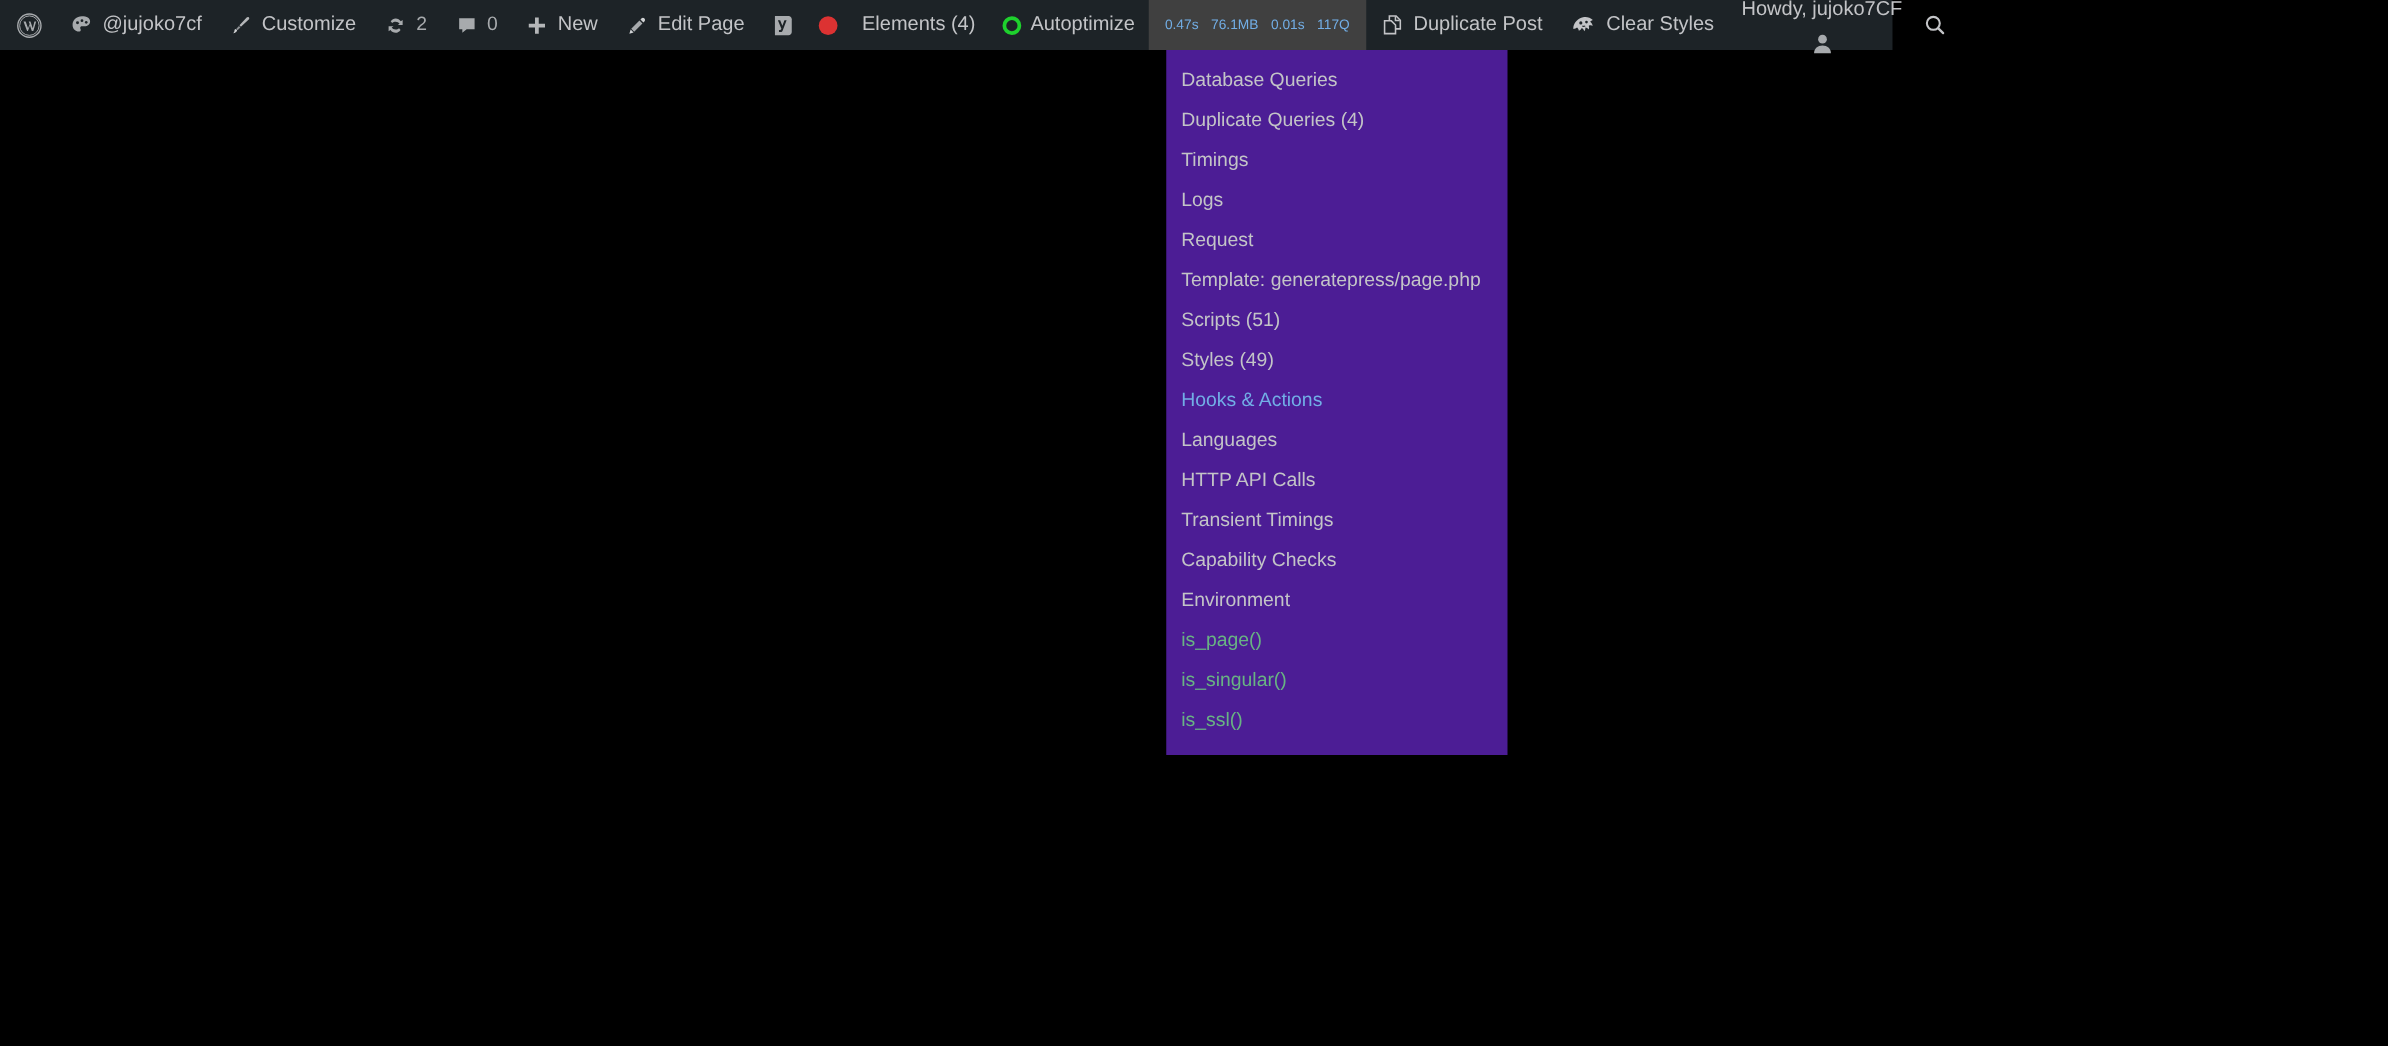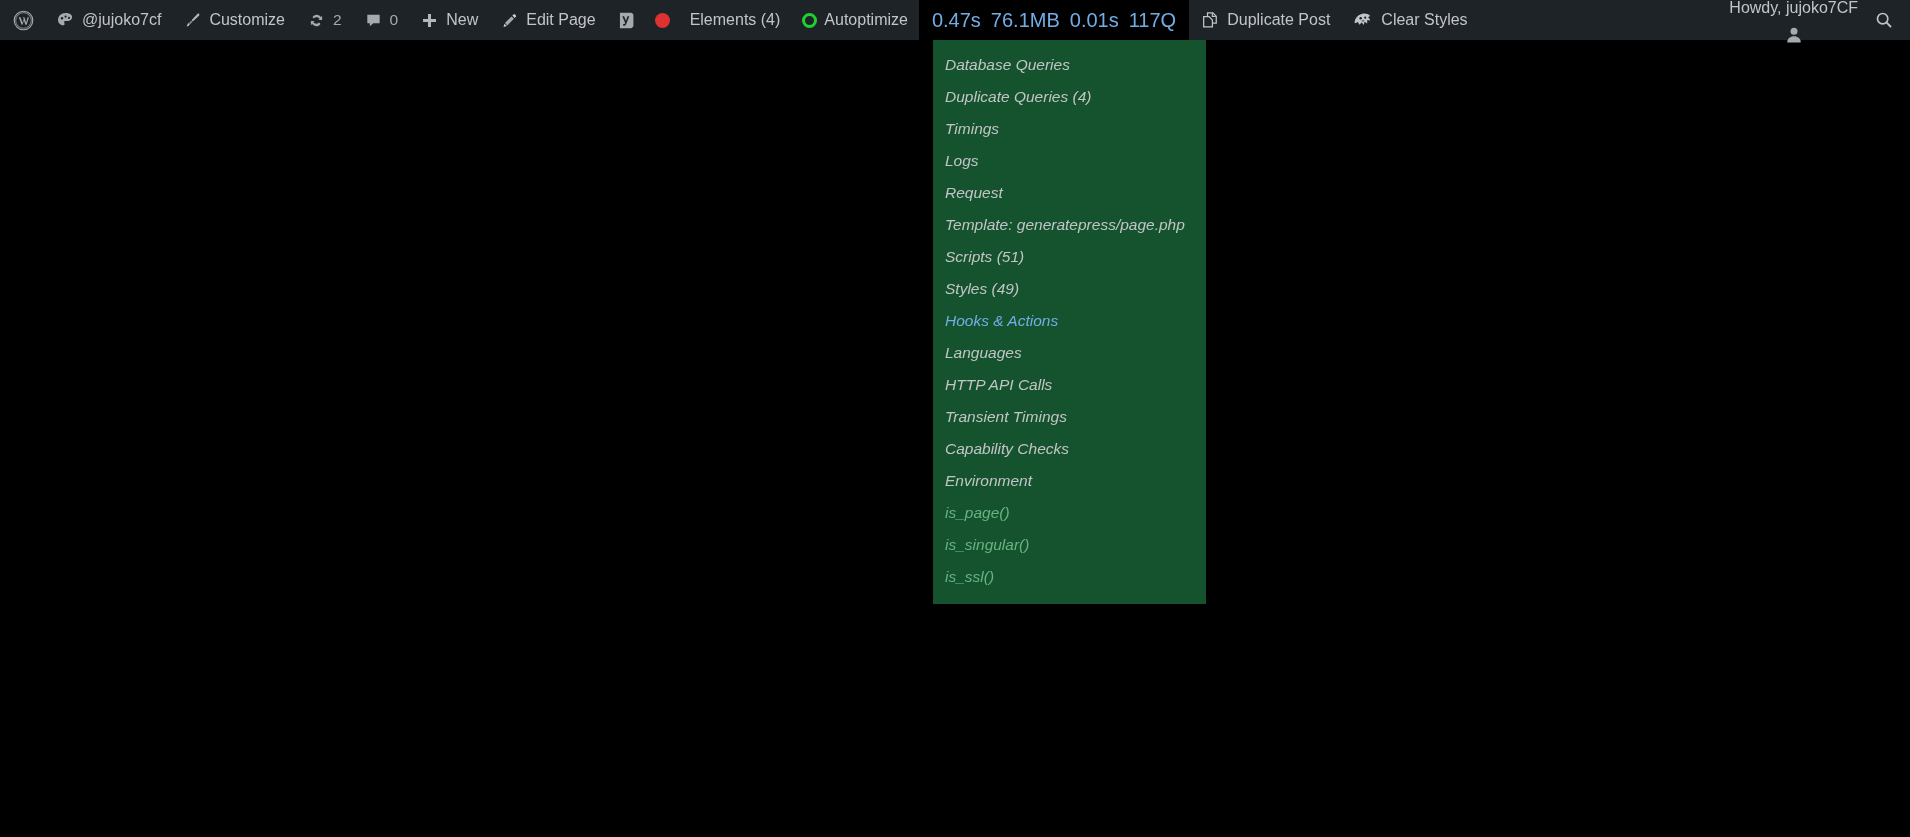--- a/index.html
+++ b/index.html
@@ -11,21 +11,21 @@
   }
   body {
     font-family: "Liberation Sans", sans-serif;
     -webkit-font-smoothing: antialiased;
   }
 
   
   #adminbar {
     position: absolute;
     top: 0; left: 0;
-    width: 1910px;
+    width: 1514px;
     height: 40px;
     background: #1d2327;
     display: flex;
     align-items: stretch;
     font-size: 16px;
     color: #c3c4c7;
     z-index: 50;
   }
   .ab-group { display: flex; align-items: stretch; }
   .ab-group.right { margin-left: auto; }
@@ -38,25 +38,25 @@
     height: 40px;
     color: #c3c4c7;
     white-space: nowrap;
     cursor: pointer;
     text-decoration: none;
     line-height: 1;
   }
   .ab-item .lbl { display: inline-block; }
   .ab-item.wp-logo { padding: 0 11px 0 13px; }
   .ab-item.qm {
-    background: #000000;
+    background: #404040;
     color: #72aee6;
     gap: 10px;
     padding: 0 13px;
-    font-size: 20px;
+    font-size: 11px;
   }
   .ab-item.qm .qm-val { color: #72aee6; }
   .ab-item.search-item { padding: 0 16px 0 10px; }
   .ab-item.howdy { gap: 9px; padding-right: 6px; flex-direction: column; }
 
   .icon { display: inline-flex; align-items: center; justify-content: center; flex: 0 0 auto; }
   .icon svg { display: block; }
 
   .count { color: #a7aaad; font-size: 15.5px; }
 
@@ -73,24 +73,23 @@
     display: inline-block;
   }
   .avatar-ic { width: 20px; height: 20px; }
 
   
   #qm-menu {
     position: absolute;
     top: 40px;
     left: 933px;
     width: 273px;
-    background: #14532d;
+    background: #4c1d95;
     padding: 9px 0 11px 0;
     z-index: 60;
-    font-style: italic;
   }
   .qm-mi {
     display: block;
     height: 32px;
     line-height: 32px;
     padding: 0 12px;
     font-size: 15.5px;
     color: #c3c4c7;
     white-space: nowrap;
     cursor: pointer;

